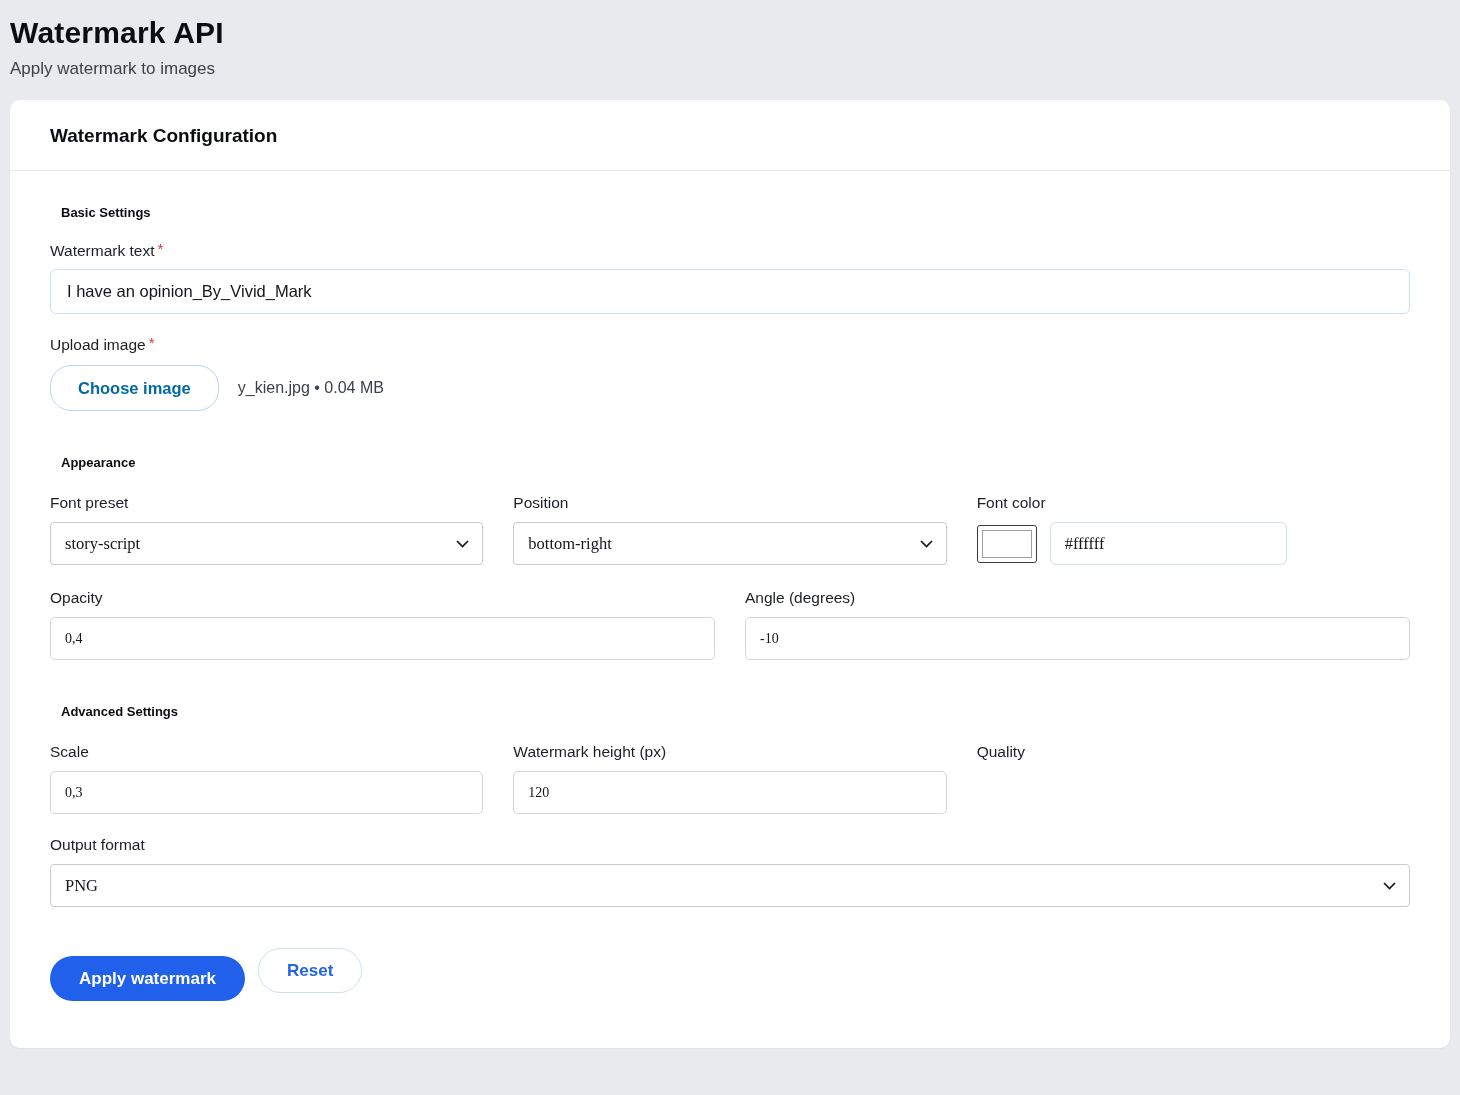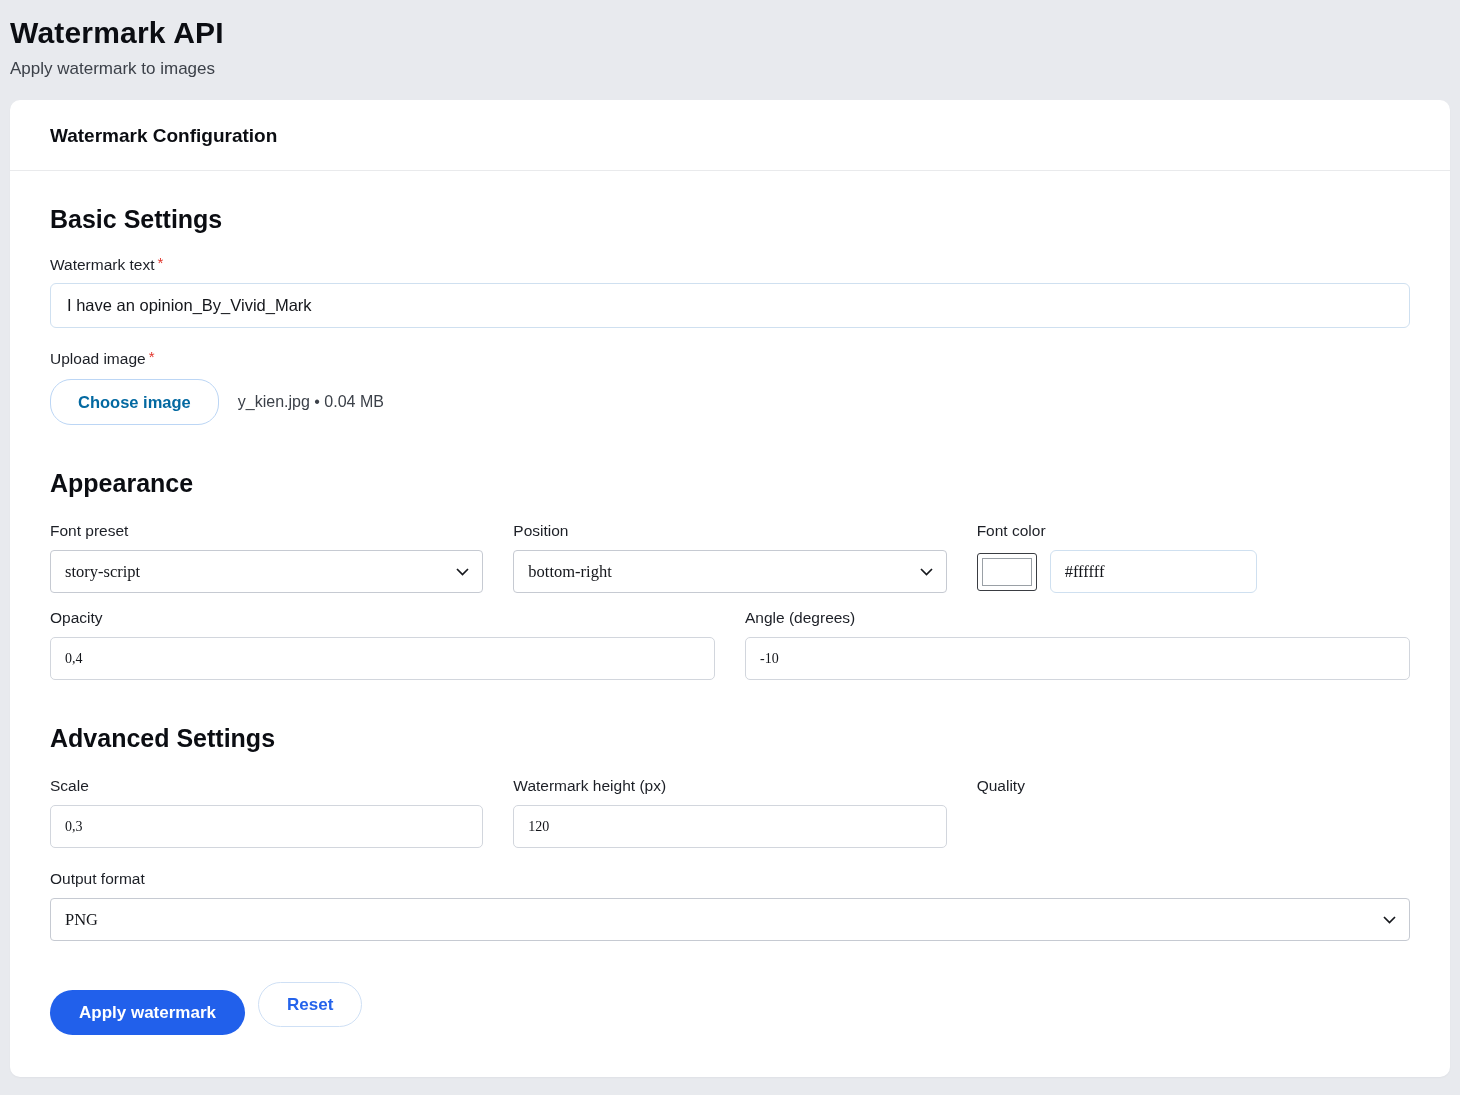--- a/index.html
+++ b/index.html
@@ -23,21 +23,21 @@
     min-height: 948px;
     box-shadow: 0 1px 2px rgba(16,24,40,.04);
   }
   .card-header {
     padding: 25px 40px 23px 40px;
     border-bottom: 1px solid #e9eaec;
   }
   .card-header h2 { font-size: 19px; font-weight: 700; color: #0b0d12; }
   .card-body { padding: 6px 40px 42px 40px; }
 
-  .section-heading { font-size: 25px; font-weight: 700; color: #0b0d12; }
+  .section-heading { font-size: 13px; font-weight: 700; color: #0b0d12; margin-left: 11px; }
   .mt-basic { margin-top: 28px; }
   .mt-appearance { margin-top: 44px; }
   .mt-advanced { margin-top: 44px; }
 
   .field { margin-top: 22px; }
   .field-label { font-size: 15.5px; color: #1c1f26; display: inline-block; }
   .req { color: #e0342b; font-size: 15px; vertical-align: top; margin-left: 3px; position: relative; top: -2px; }
 
   .text-input {
     display: block; width: 100%; height: 45px;
@@ -61,41 +61,41 @@
     height: 46px; padding: 0 27px;
     border: 1px solid #bcd6f5; border-radius: 21px;
     background: #fff; color: #0369a1;
     font-size: 16.5px; font-weight: 700; font-family: "Liberation Sans", sans-serif;
     cursor: pointer;
   }
   .file-info { font-size: 16px; color: #3c4149; }
 
   
   .grid-3 { display: grid; grid-template-columns: 1fr 1fr 1fr; column-gap: 30px; margin-top: 24px; }
-  .grid-2 { display: grid; grid-template-columns: 1fr 1fr; column-gap: 30px; margin-top: 16px; }
+  .grid-2 { display: grid; grid-template-columns: 1fr 1fr; column-gap: 30px; margin-top: 24px; }
 
   
   .select {
     position: relative; display: flex; align-items: center;
     height: 43px; margin-top: 10px;
     border: 1px solid #c6cad2; border-radius: 4px;
     background: #fff; padding: 0 36px 0 14px; cursor: pointer;
   }
   .select .sel-text { font-family: "Liberation Serif", serif; font-size: 16.5px; color: #14161b; }
   .select .chev { position: absolute; right: 13px; top: 50%; transform: translateY(-50%); display: flex; }
 
   
   .color-row { display: flex; align-items: center; gap: 13px; margin-top: 10px; }
   .color-swatch {
     width: 60px; height: 38px; border: 1px solid #3a3d42; border-radius: 3px;
     background: #fff; padding: 4px; cursor: pointer;
   }
   .color-swatch .inner { width: 100%; height: 100%; border: 1px solid #9aa0a6; background: #ffffff; }
   .color-text {
-    width: 207px; height: 43px;
+    width: 237px; height: 43px;
     border: 1px solid #cfe0f0; border-radius: 6px;
     padding: 0 14px; font-size: 16.5px;
     font-family: "Liberation Serif", serif; color: #14161b; outline: none;
   }
 
   
   .actions { display: flex; align-items: center; gap: 13px; margin-top: 33px; }
   .btn-primary {
     display: inline-flex; align-items: center; justify-content: center;
     height: 45px; padding: 0 29px;

